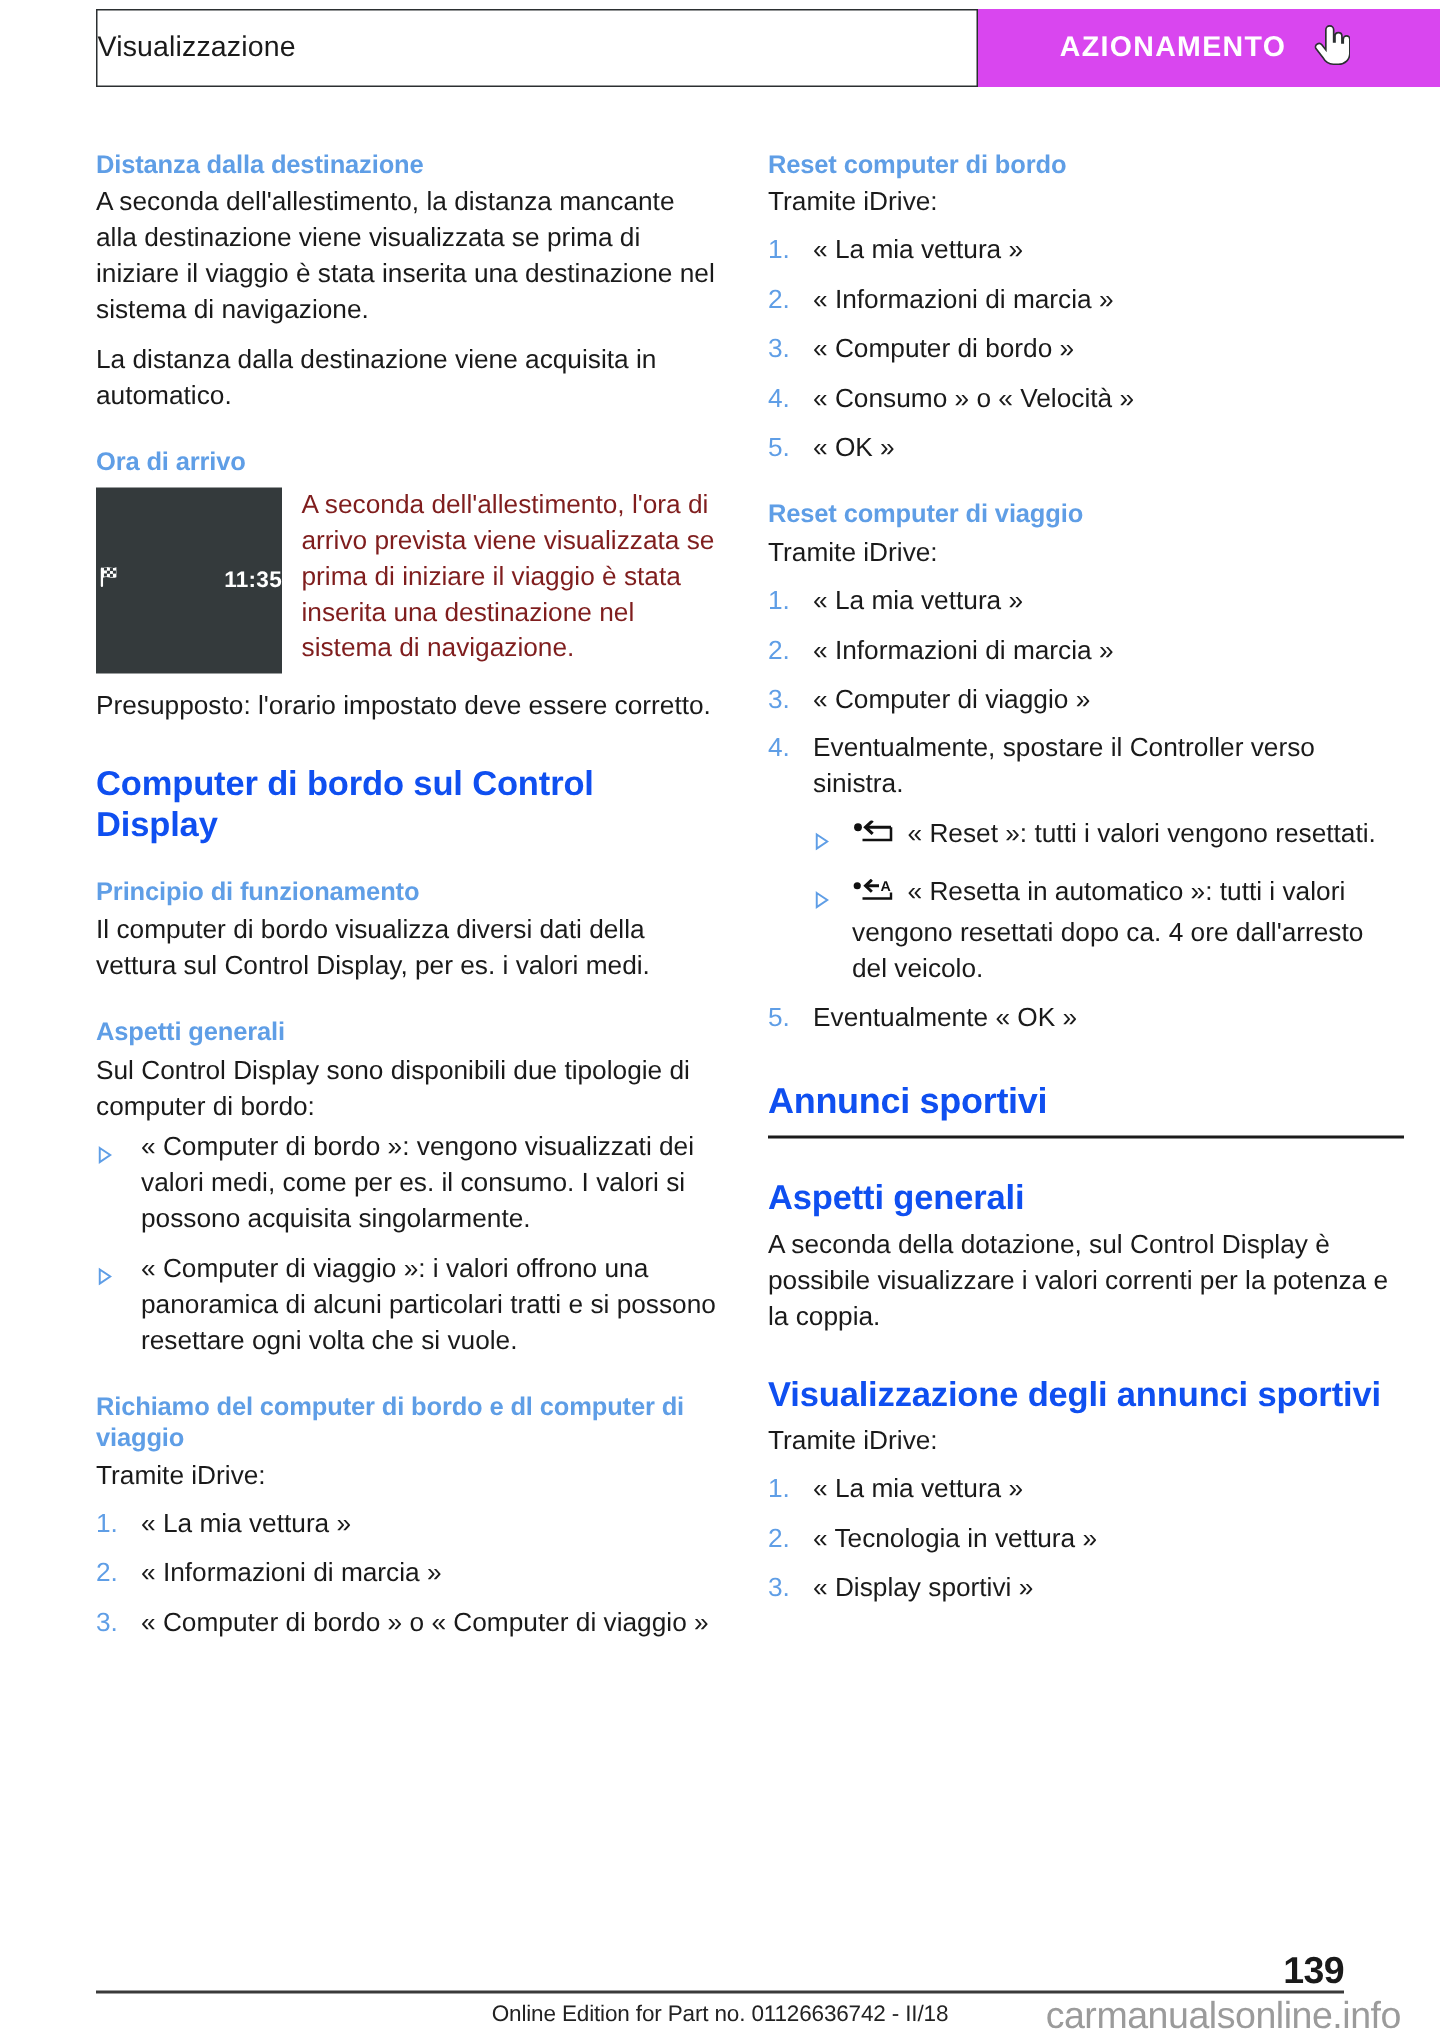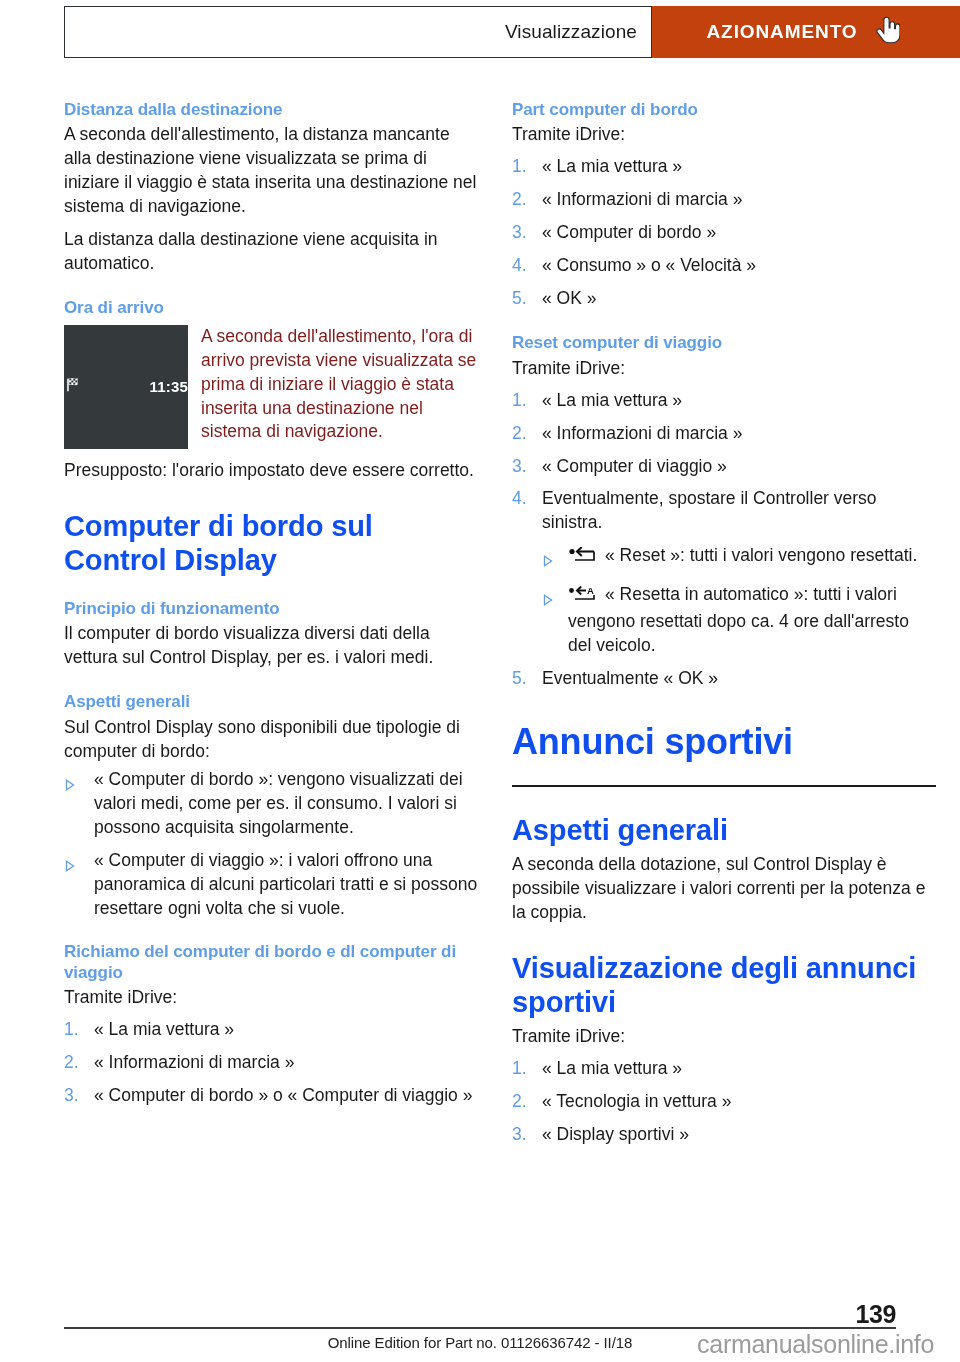--- a/index.html
+++ b/index.html
@@ -22,31 +22,31 @@
     width: 896px; height: 52px;
     display: flex;
     align-items: stretch;
   }
   .tab-inactive {
     flex: 1 1 auto;
     border: 1px solid #2b2f31;
     background: #ffffff;
     display: flex;
     align-items: center;
-    justify-content: flex-end;
+    justify-content: flex-start;
     padding-right: 14px;
   }
   .tab-inactive .tab-label {
     font-size: 19px;
     color: #1a1a1a;
     letter-spacing: .1px;
   }
   .tab-active {
     width: 308px;
-    background: #c2410c;
+    background: #d946ef;
     display: flex;
     align-items: center;
     justify-content: center;
     gap: 16px;
     padding-right: 6px;
   }
   .tab-active .tab-label {
     font-size: 19px;
     font-weight: bold;
     color: #ffffff;
@@ -58,31 +58,31 @@
   .col {
     position: absolute;
     top: 100px;
     width: 416px;
   }
   .col-left  { left: 64px; }
   .col-right { left: 512px; width: 424px; }
 
   
   h1.chapter {
-    font-size: 36px;
+    font-size: 24px;
     font-weight: bold;
     color: #0f4ff0;
     margin: 30px 0 0 0;
-    padding-bottom: 22px;
+    padding-bottom: 8px;
     border-bottom: 2px solid #1b1b1b;
     line-height: 1.15;
     letter-spacing: -.2px;
   }
   h2.section {
-    font-size: 29px;
+    font-size: 23px;
     font-weight: bold;
     color: #0f4ff0;
     margin: 26px 0 6px 0;
     line-height: 1.18;
     letter-spacing: -.1px;
   }
   h3.sub {
     font-size: 17px;
     font-weight: bold;
     color: #5f9ee6;
@@ -304,21 +304,21 @@
     </li>
     <li>
       <span class="num">3.</span>
       <span class="txt">« Computer di bordo » o « Computer di viaggio »</span>
     </li>
   </ol>
 </div>
 
 <div class="col col-right">
 
-  <h3 class="sub first">Part computer di bordo</h3>
+  <h3 class="sub first">Reset computer di bordo</h3>
   <p class="body tight">Tramite iDrive:</p>
 
   <ol class="steps">
     <li>
       <span class="num">1.</span>
       <span class="txt">« La mia vettura »</span>
     </li>
     <li>
       <span class="num">2.</span>
       <span class="txt">« Informazioni di marcia »</span>

